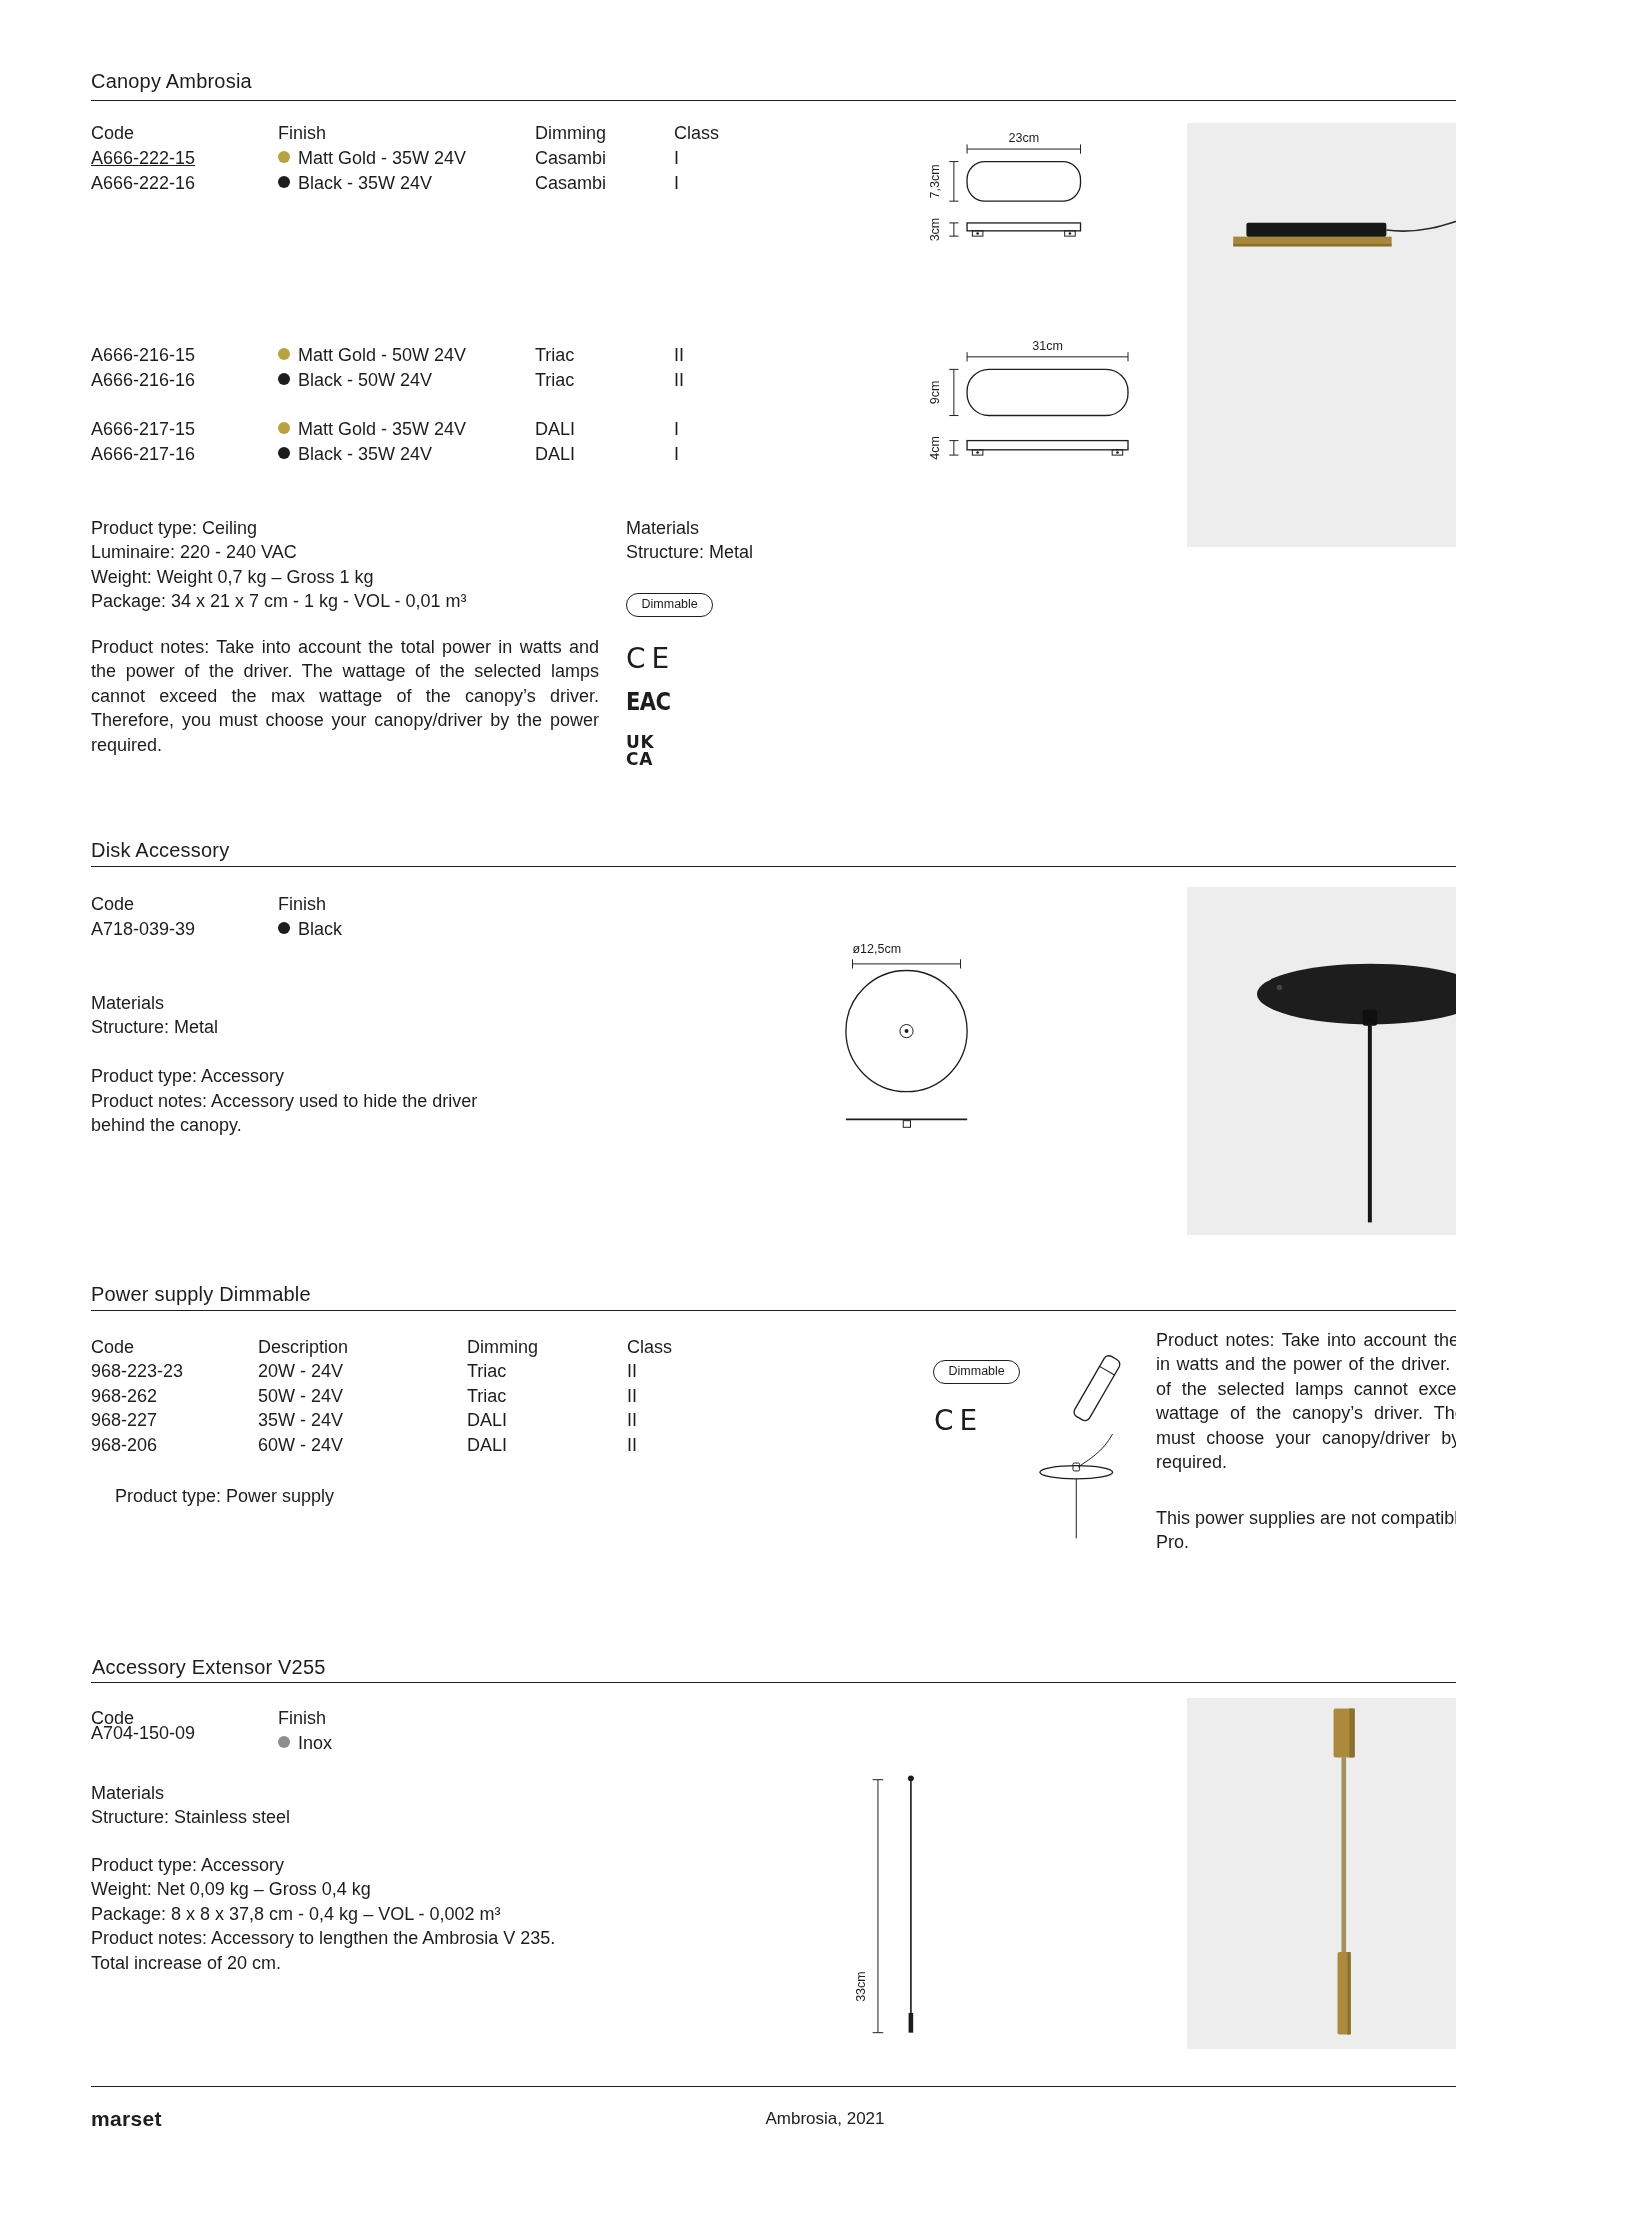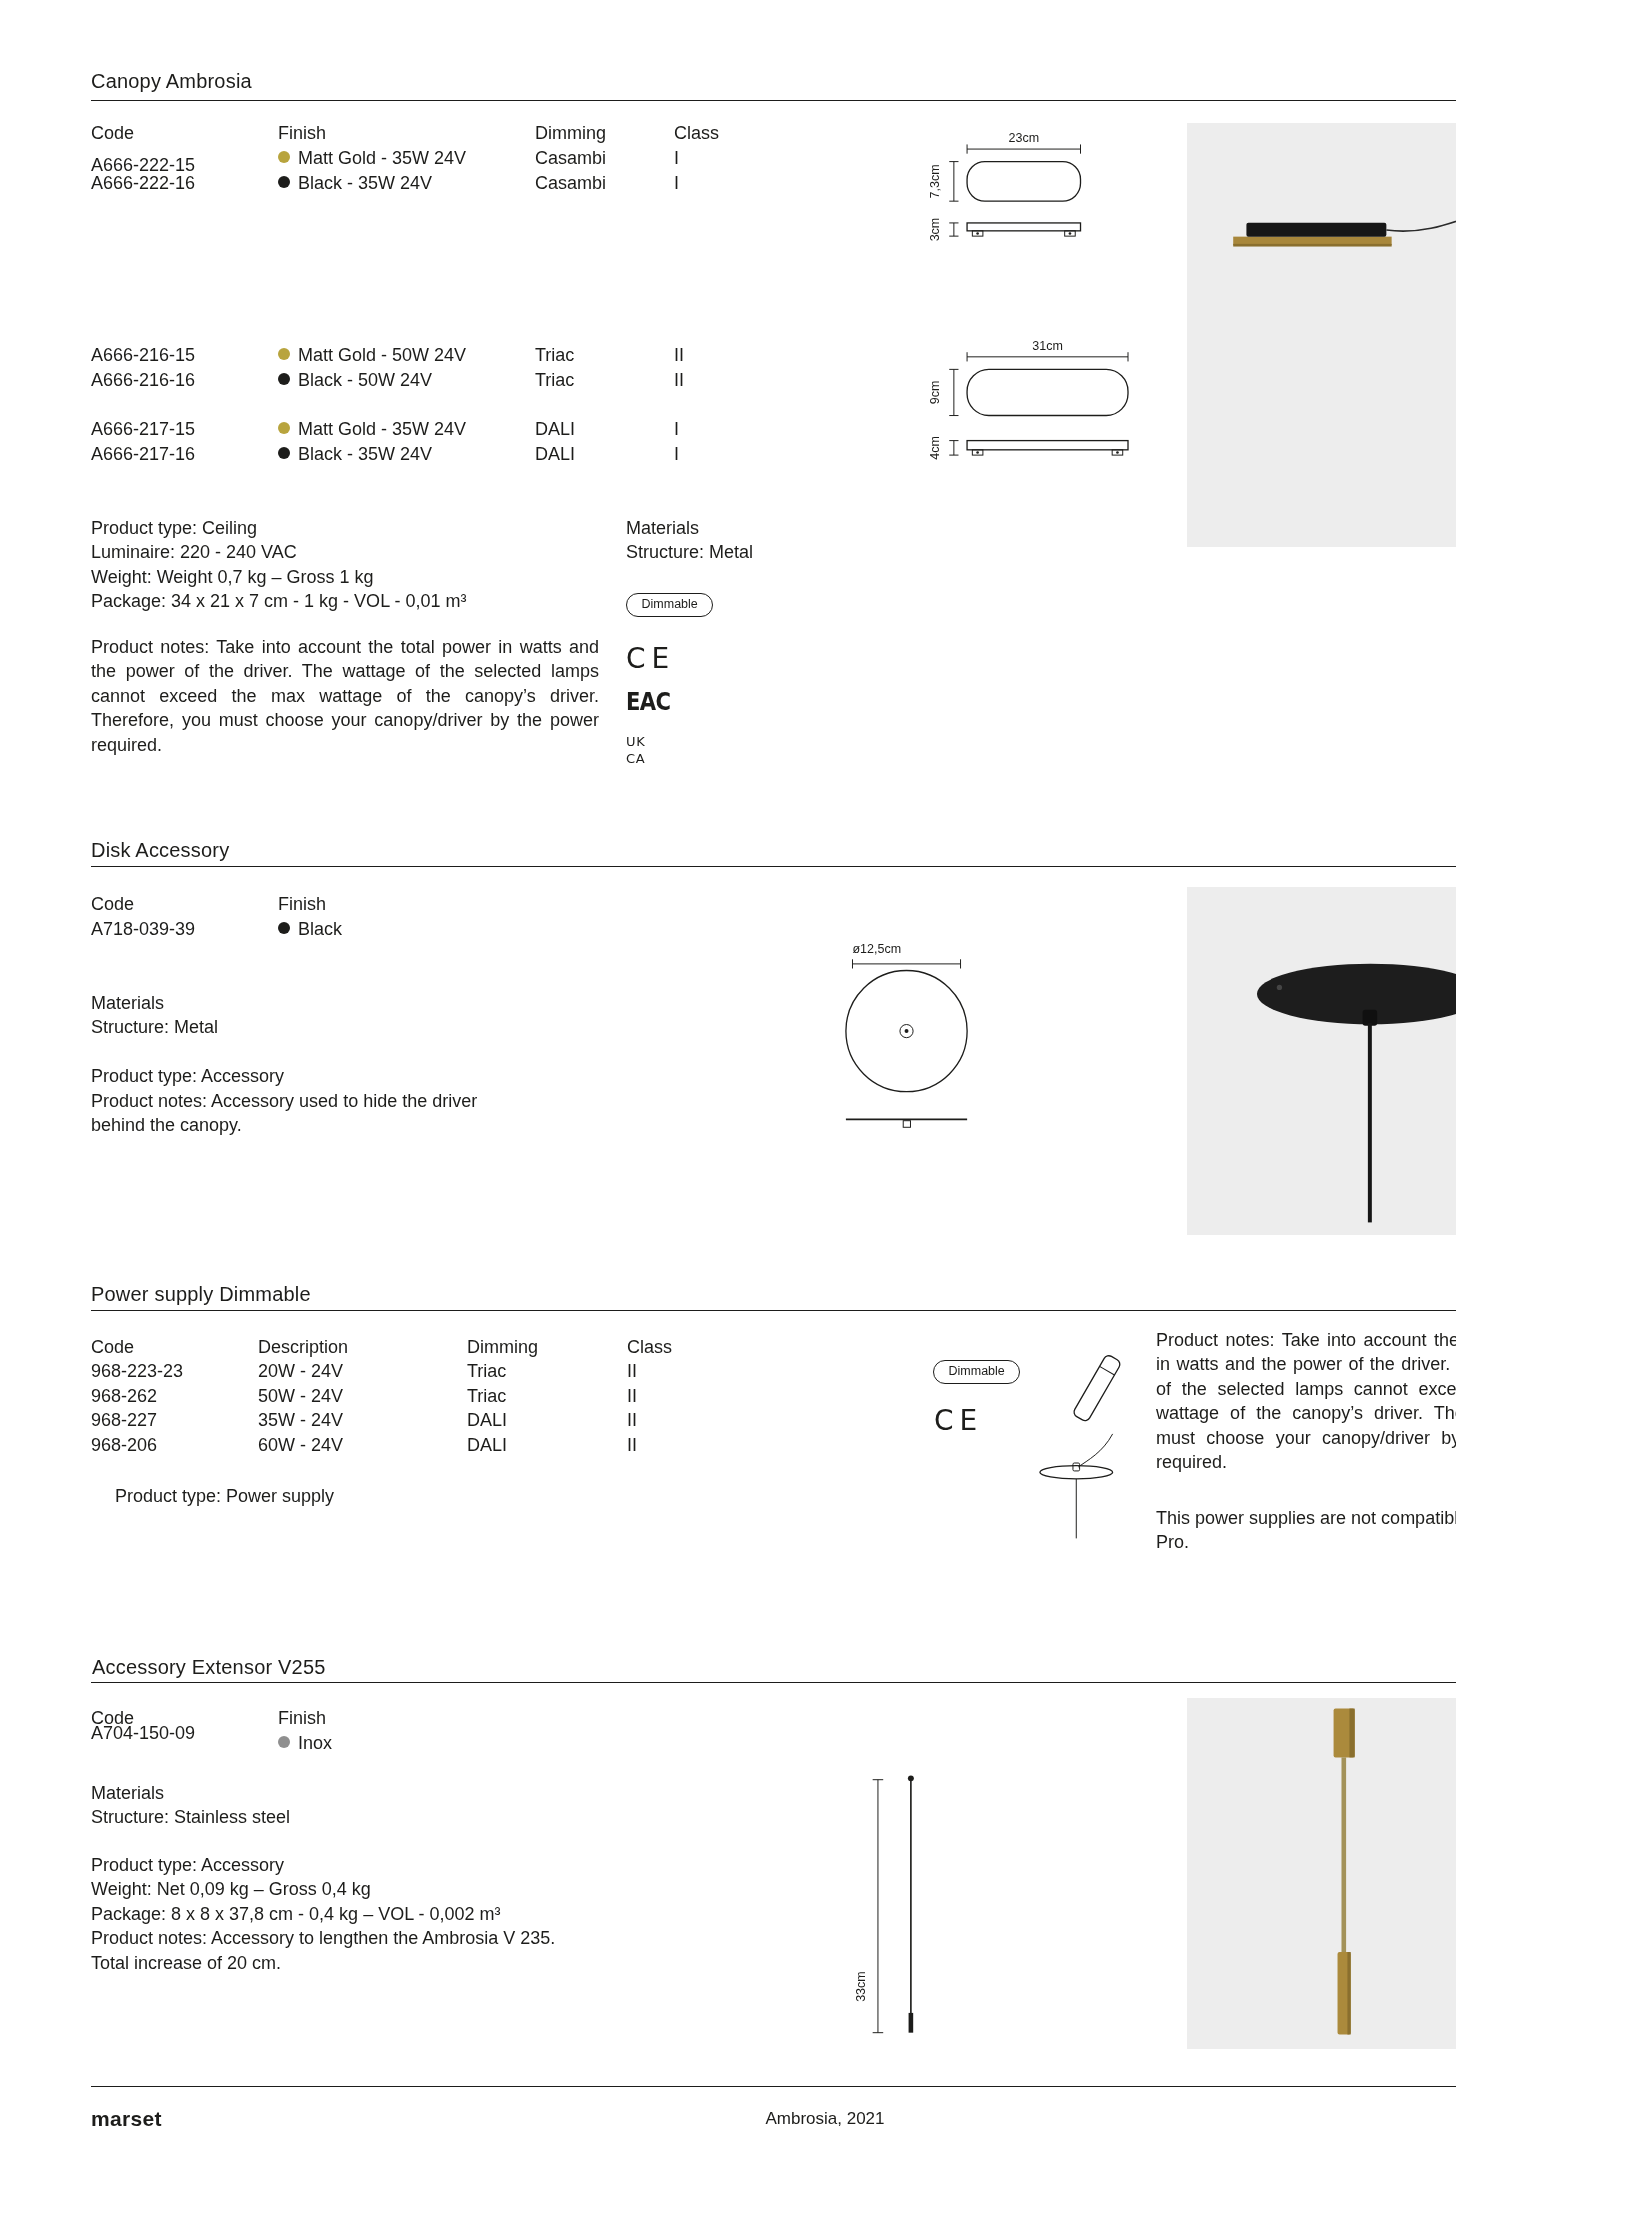--- a/index.html
+++ b/index.html
@@ -13,42 +13,42 @@
   .c0 { left:0; }
   .dot { display:inline-block; width:12px; height:12px; border-radius:50%; margin-right:8px; position:relative; top:-0.7px; }
   .dot-gold { background:#b8a43e; }
   .dot-black { background:#1d1d1b; }
   .dot-inox { background:#8f8f8f; }
   .badge { display:inline-block; border:1.3px solid #1d1d1b; border-radius:16px; padding:3.3px 14.5px 4px 14.5px; font-size:12.5px; line-height:14.5px; }
   .photo { position:absolute; background:#ededed; }
   .notes { text-align:justify; }
   .cert-ce { font-size:28px; font-weight:400; letter-spacing:6px; font-family:"DejaVu Sans", sans-serif; }
   .cert-eac { font-size:24px; font-weight:700; transform:scaleX(0.88); transform-origin:left; font-family:"DejaVu Sans", sans-serif; letter-spacing:-0.7px; }
-  .cert-ukca { font-size:13px; font-weight:400; line-height:16.5px; letter-spacing:0.7px; font-family:"DejaVu Sans", sans-serif; }
+  .cert-ukca { font-size:17px; font-weight:700; line-height:16.5px; letter-spacing:0.7px; font-family:"DejaVu Sans", sans-serif; }
   .footer-brand { font-size:21px; font-weight:700; letter-spacing:0.3px; }
   .footer-text { font-size:17px; }
   svg text { font-family:"Liberation Sans", sans-serif; fill:#1d1d1b; }
   .dimtext { font-size:19px; }
 </style>
 </head>
 <body>
 
 <div class="page">
 
   <div class="abs sec-title" style="left:91px; top:69px;">Canopy Ambrosia</div>
   <div class="rule" style="top:100px;"></div>
 
   <div class="abs" style="left:91px; top:121px; width:766px; height:360px;">
     <div class="cell c0" style="top:0;">Code</div>
     <div class="cell" style="left:187px; top:0;">Finish</div>
     <div class="cell" style="left:444px; top:0;">Dimming</div>
     <div class="cell" style="left:583px; top:0;">Class</div>
 
     <div>
-      <span class="cell c0" style="top:32px;">A666-222-15</span>
+      <span class="cell c0" style="top:25px;text-decoration:underline;">A666-222-15</span>
       <span class="cell" style="left:187px; top:25px;"><span class="dot dot-gold"></span><span>Matt Gold - 35W 24V</span></span>
       <span class="cell" style="left:444px; top:25px;">Casambi</span>
       <span class="cell" style="left:583px; top:25px;">I</span>
     </div>
 
     <div>
       <span class="cell c0" style="top:50px;">A666-222-16</span>
       <span class="cell" style="left:187px; top:50px;"><span class="dot dot-black"></span><span>Black - 35W 24V</span></span>
       <span class="cell" style="left:444px; top:50px;">Casambi</span>
       <span class="cell" style="left:583px; top:50px;">I</span>

